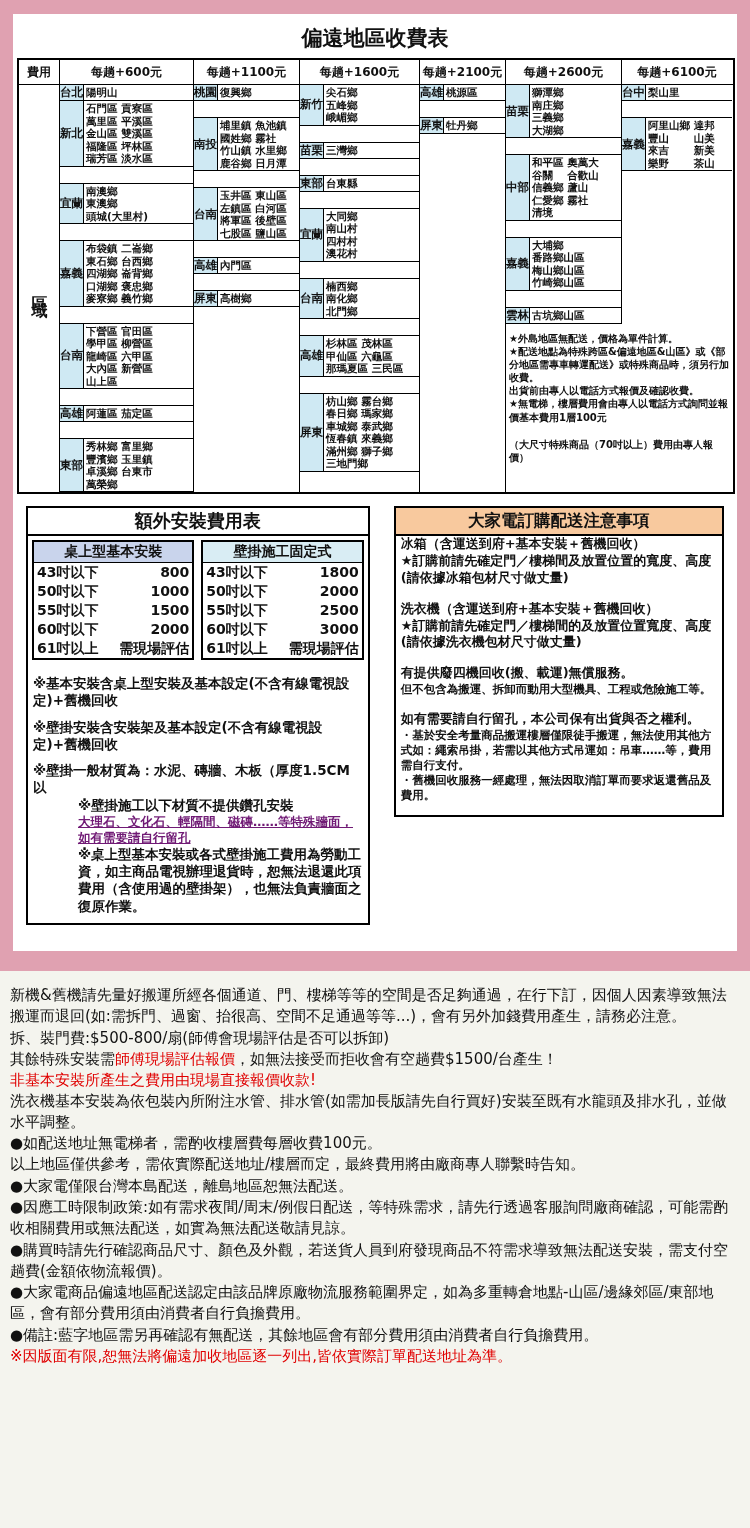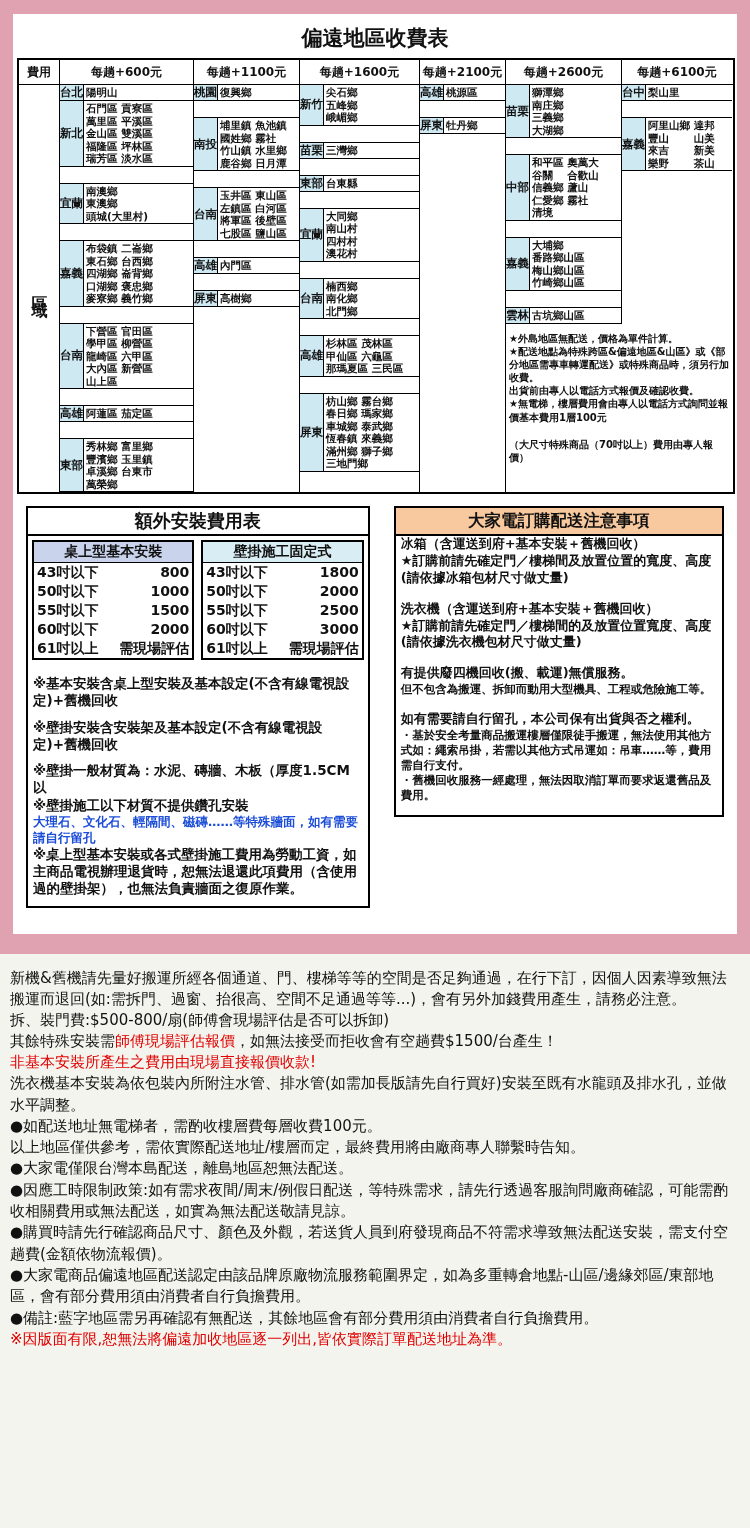--- a/index.html
+++ b/index.html
@@ -57,22 +57,22 @@
   .itable { border: 2px solid #000; width: 358px; background: #fff; }
   .ititle { text-align: center; font-size: 18px; font-weight: bold; border-bottom: 2px solid #000; padding: 1px 0; }
   .iboxes { display: flex; gap: 7px; padding: 4px 4px 2px 4px; }
   .ibox { flex: 1; border: 2px solid #000; }
   .ihead { text-align: center; font-weight: bold; font-size: 14px; border-bottom: 1px solid #000; padding: 1px 0; }
   .ihead-desktop { background: #c9d4ec; }
   .ihead-wall { background: #d9edf4; }
   .irow { display: flex; justify-content: space-between; font-size: 14px; font-weight: bold; line-height: 19px; padding: 0 3px; }
   .inotes { padding: 4px 5px 8px 5px; }
   .inote { font-size: 13.5px; font-weight: bold; line-height: 1.28; margin-top: 9px; overflow-wrap: anywhere; }
-  .inote.tight { margin-top: 0; }
-  .inote.red { color: #1d4ed8; font-size: 12.5px; }
+  .inote.tight { margin-top: 0; margin-left: 45px; }
+  .inote.red { color: #701a75; font-size: 12.5px; text-decoration: underline; }
 
   
   .dtable { border: 2px solid #000; width: 344px; background: #fff; }
   .dtitle { background: #f8c99e; text-align: center; font-weight: bold; font-size: 16.5px; border-bottom: 2px solid #000; padding: 2px 0; }
   .dbody { padding: 0 5px 12px 5px; }
   .dpara { margin-bottom: 14px; }
   .dpara:last-child { margin-bottom: 0; }
   .dline { font-size: 13px; font-weight: bold; line-height: 1.3; overflow-wrap: anywhere; }
   .dline.small { font-size: 11.5px; }
 

